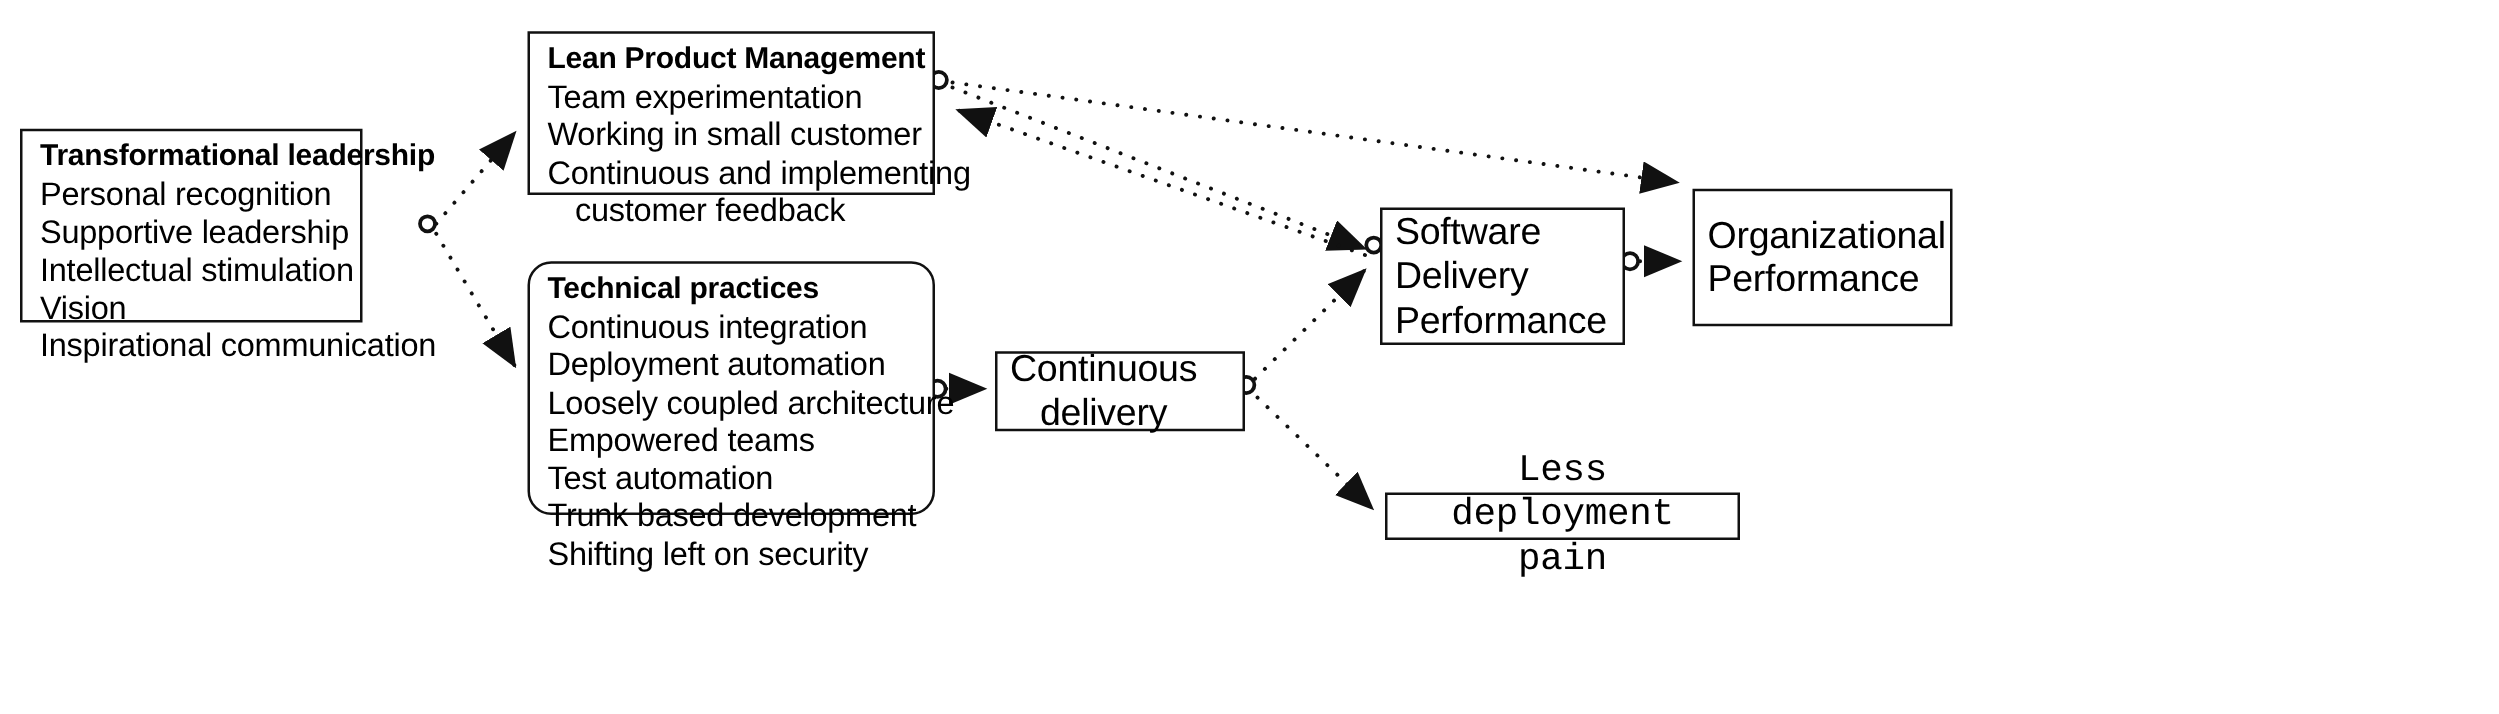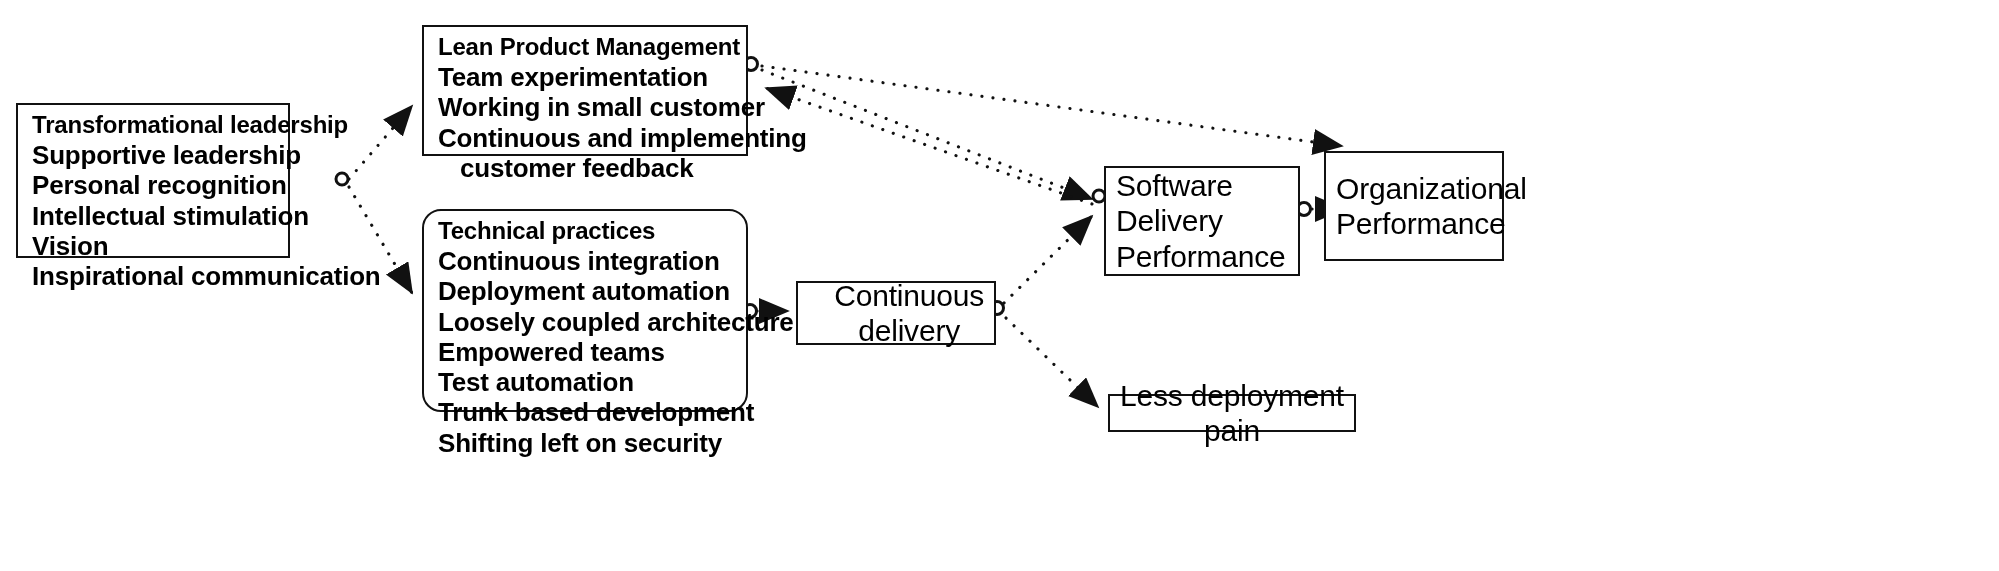--- a/index.html
+++ b/index.html
@@ -32,52 +32,52 @@
   }
   .node .title{
     font-weight:bold;
     font-size:24px;
     letter-spacing:-0.2px;
     white-space:nowrap;
     display:block;
     margin-bottom:1px;
   }
   .node .line{
-    font-weight:bold;
+    font-weight:normal;
     font-size:26px;
     letter-spacing:-0.2px;
     white-space:nowrap;
     display:block;
   }
   .node .line.indent{padding-left:22px;}
 
   .node.plain{
     display:flex;
     align-items:center;
-    justify-content:flex-end;
+    justify-content:flex-start;
     padding:4px 10px;
     text-align:center;
   }
   .node.plain .ptext{
     font-size:30px;
     font-weight:normal;
     line-height:1.18;
     letter-spacing:-0.2px;
     display:block;
   }
   .node.plain.left{justify-content:flex-start;text-align:left;}
 
   
   #n-transformational{left:16px;  top:103px; width:274px; height:155px;}
   #n-lean{           left:422px; top:25px;  width:326px; height:131px;}
   #n-technical{      left:422px; top:209px; width:326px; height:203px;border-radius:19px;}
   #n-contdelivery{   left:796px; top:281px; width:200px; height:64px;}
   #n-sdp{            left:1104px;top:151px; width:196px; height:110px;margin-top:15px;}
-  #n-orgperf{        left:1324px;top:151px; width:180px; height:110px;}
-  #n-lesspain{       left:1108px;top:394px; width:248px; height:38px;}
+  #n-orgperf{        left:1354px;top:151px; width:208px; height:110px;}
+  #n-lesspain{       left:1108px;top:394px; width:284px; height:38px;font-family:Liberation Mono, monospace;}
 </style>
 </head>
 <body>
 
 <div id="stage">
 
   <svg id="edges" viewBox="0 0 1999 571" width="1999" height="571" xmlns="http://www.w3.org/2000/svg">
     <defs>
       <marker id="ah" markerWidth="11" markerHeight="11" refX="9.4" refY="4.2" orient="auto" markerUnits="strokeWidth">
         <path d="M0,0 L10,4.2 L0,8.4 z" fill="#111111"></path>
@@ -110,22 +110,22 @@
       <circle cx="751" cy="64" r="6.5"></circle>
       <circle cx="750" cy="311" r="6.5"></circle>
       <circle cx="997" cy="308" r="6.5"></circle>
       <circle cx="1099" cy="196" r="6"></circle>
       <circle cx="1304" cy="209" r="6.5"></circle>
     </g>
   </svg>
 
   <div class="node" id="n-transformational">
     <span class="title">Transformational leadership</span>
+    <span class="line">Personal recognition</span>
     <span class="line">Supportive leadership</span>
-    <span class="line">Personal recognition</span>
     <span class="line">Intellectual stimulation</span>
     <span class="line">Vision</span>
     <span class="line">Inspirational communication</span>
   </div>
 
   <div class="node" id="n-lean">
     <span class="title">Lean Product Management</span>
     <span class="line">Team experimentation</span>
     <span class="line">Working in small customer</span>
     <span class="line">Continuous and implementing</span>

